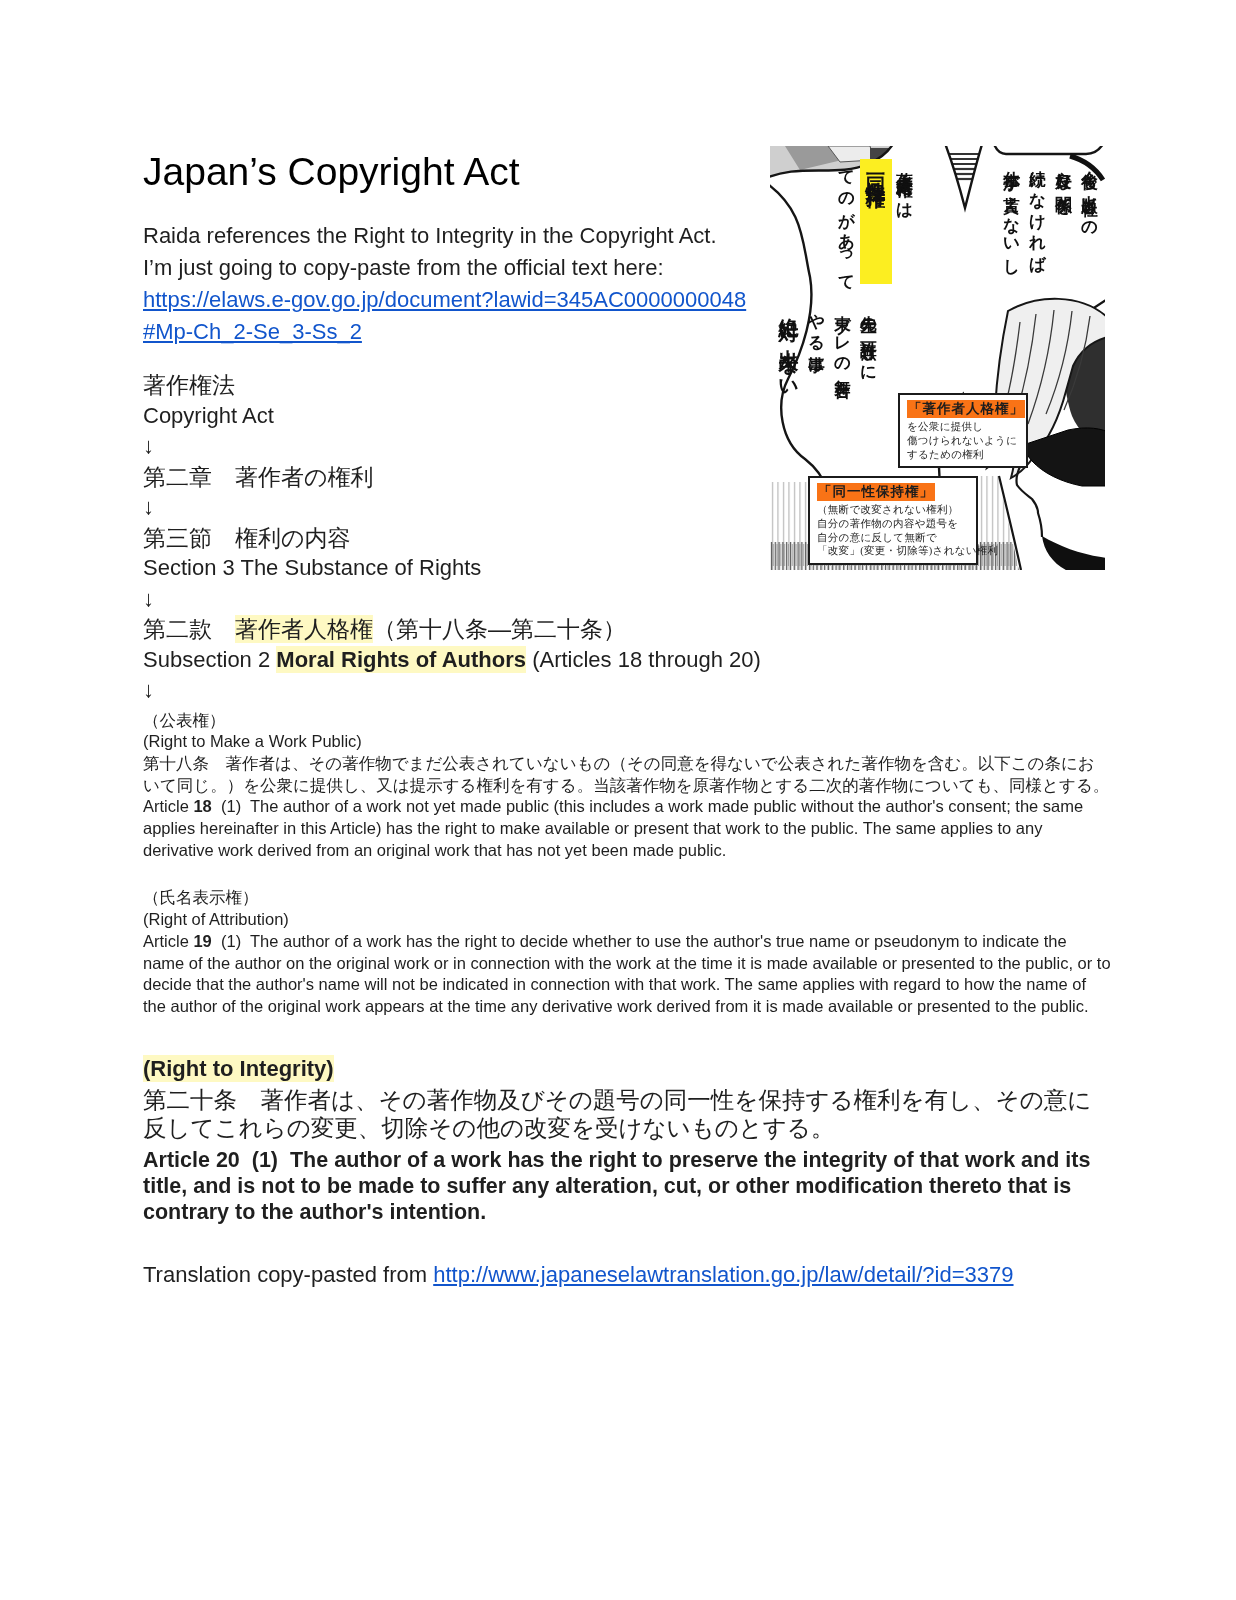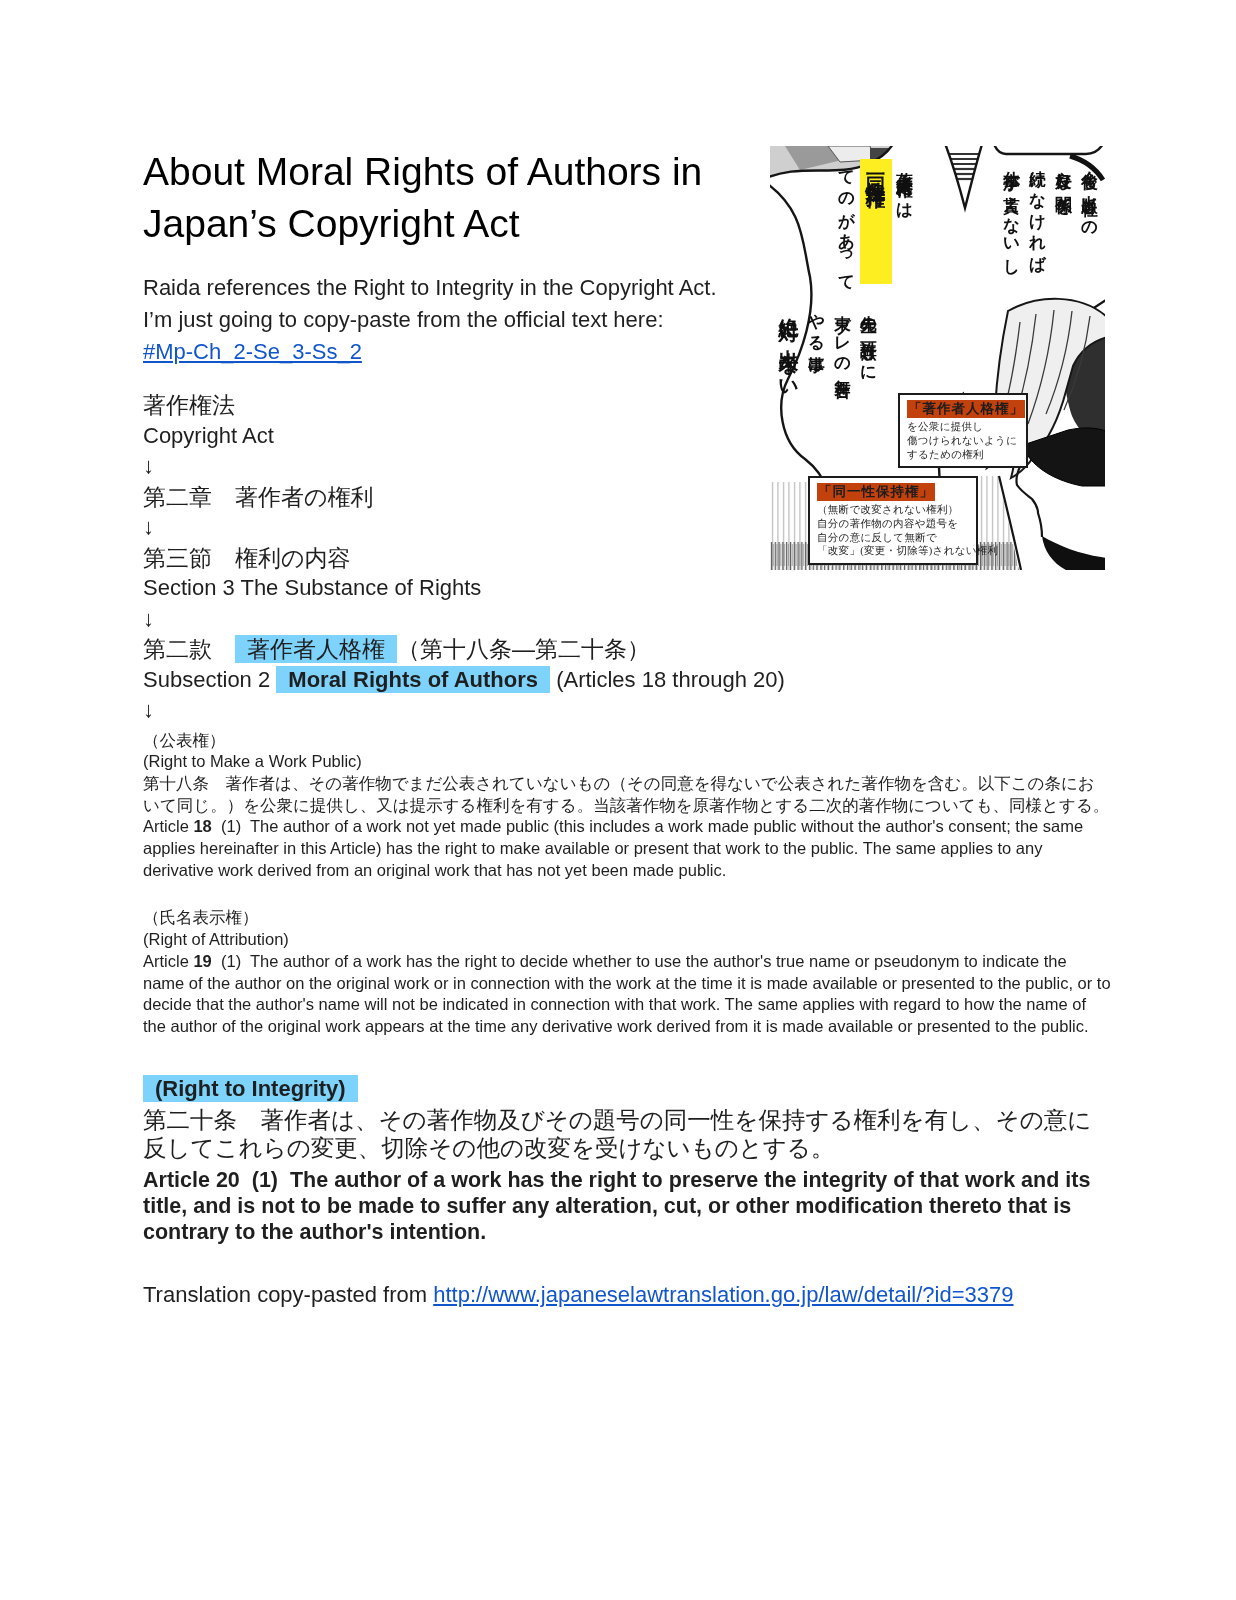--- a/index.html
+++ b/index.html
@@ -6,21 +6,21 @@
   .page{position:relative;width:1236px;height:1600px;background:#ffffff;overflow:hidden;
         font-family:"Liberation Sans","DejaVu Sans",sans-serif;color:#1f1f1f;}
   .doc{position:absolute;left:143px;top:146px;width:968px;}
   .title{font-size:39px;line-height:52px;font-weight:400;color:#000;margin:0 0 22px 0;}
   .title span{display:block;}
   .t22{font-size:22px;line-height:32px;white-space:pre-wrap;}
   .lnk{color:#1155cc;text-decoration:underline;cursor:pointer;}
   .hier{margin-top:22px;}
   .j23{font-size:23px;line-height:30.5px;white-space:pre-wrap;}
   .e23{font-size:22px;line-height:30.5px;white-space:pre-wrap;}
-  .hl{background:#7dd3fc;padding:1px 12px;margin-top:41px;}
+  .hl{background:#fef9c3;padding:1px 0;margin-top:41px;}
   .b{font-weight:700;}
   .sm{font-size:16.5px;line-height:21.7px;white-space:pre-wrap;}
   .artblk{margin-top:4px;}
   .artblk2{margin-top:26px;}
   .integ{margin-top:36px;}
   .ih{font-size:22px;line-height:30px;white-space:pre-wrap;}
   .jp20{font-size:23.5px;line-height:28.5px;margin-top:2px;white-space:pre-wrap;}
   .en20{font-size:21.5px;line-height:26px;font-weight:700;margin-top:4px;white-space:pre-wrap;}
   .footer{margin-top:34px;}
 
@@ -31,38 +31,38 @@
         font-family:"Liberation Sans","DejaVu Sans",sans-serif;}
   .vcol{font-size:16.5px;line-height:26px;letter-spacing:2px;}
   .b1{right:2px;top:12px;}
   .b2{left:64px;top:13px;}
   .b3{left:4px;top:156px;}
   .hlcol{background:#fcee21;font-size:19.5px;line-height:30px;letter-spacing:2.5px;padding:2px 1px;}
   .bigcol{font-size:20px;line-height:30px;letter-spacing:3px;}
   .note{position:absolute;background:#ffffff;border:2px solid #1b1b1b;padding:4px 7px 5px 7px;
         font-family:"Liberation Serif","DejaVu Serif",serif;color:#1d1d1d;white-space:nowrap;}
   .note .ttl{display:inline-block;font-size:13.5px;font-weight:700;letter-spacing:1px;
-        background:#c2410c;padding:0 1px;margin-bottom:2px;}
+        background:#f97316;padding:0 1px;margin-bottom:2px;}
   .note .ln{font-size:10.5px;line-height:13.8px;letter-spacing:0.3px;}
   .note1{left:128px;top:247px;width:112px;}
   .note2{left:38px;top:330px;width:152px;font-family:Liberation Serif, serif;}
 </style>
 </head>
 <body>
 
 <div class="page">
 
   <div class="doc">
     <h1 class="title">
-        <span>About Moral Rights of Authors in</span>
         <span>Japan’s Copyright Act</span>
       </h1>
 
     <div class="t22">Raida references the Right to Integrity in the Copyright Act.</div>
     <div class="t22">I’m just going to copy-paste from the official text here:</div>
+    <div class="t22"><a class="lnk">https://elaws.e-gov.go.jp/document?lawid=345AC0000000048</a></div>
     <div class="t22"><a class="lnk">#Mp-Ch_2-Se_3-Ss_2</a></div>
 
     <div class="hier">
       <div class="j23">著作権法</div>
       <div class="e23">Copyright Act</div>
       <div class="e23">↓</div>
       <div class="j23">第二章　著作者の権利</div>
       <div class="e23">↓</div>
       <div class="j23">第三節　権利の内容</div>
       <div class="e23">Section 3 The Substance of Rights</div>

